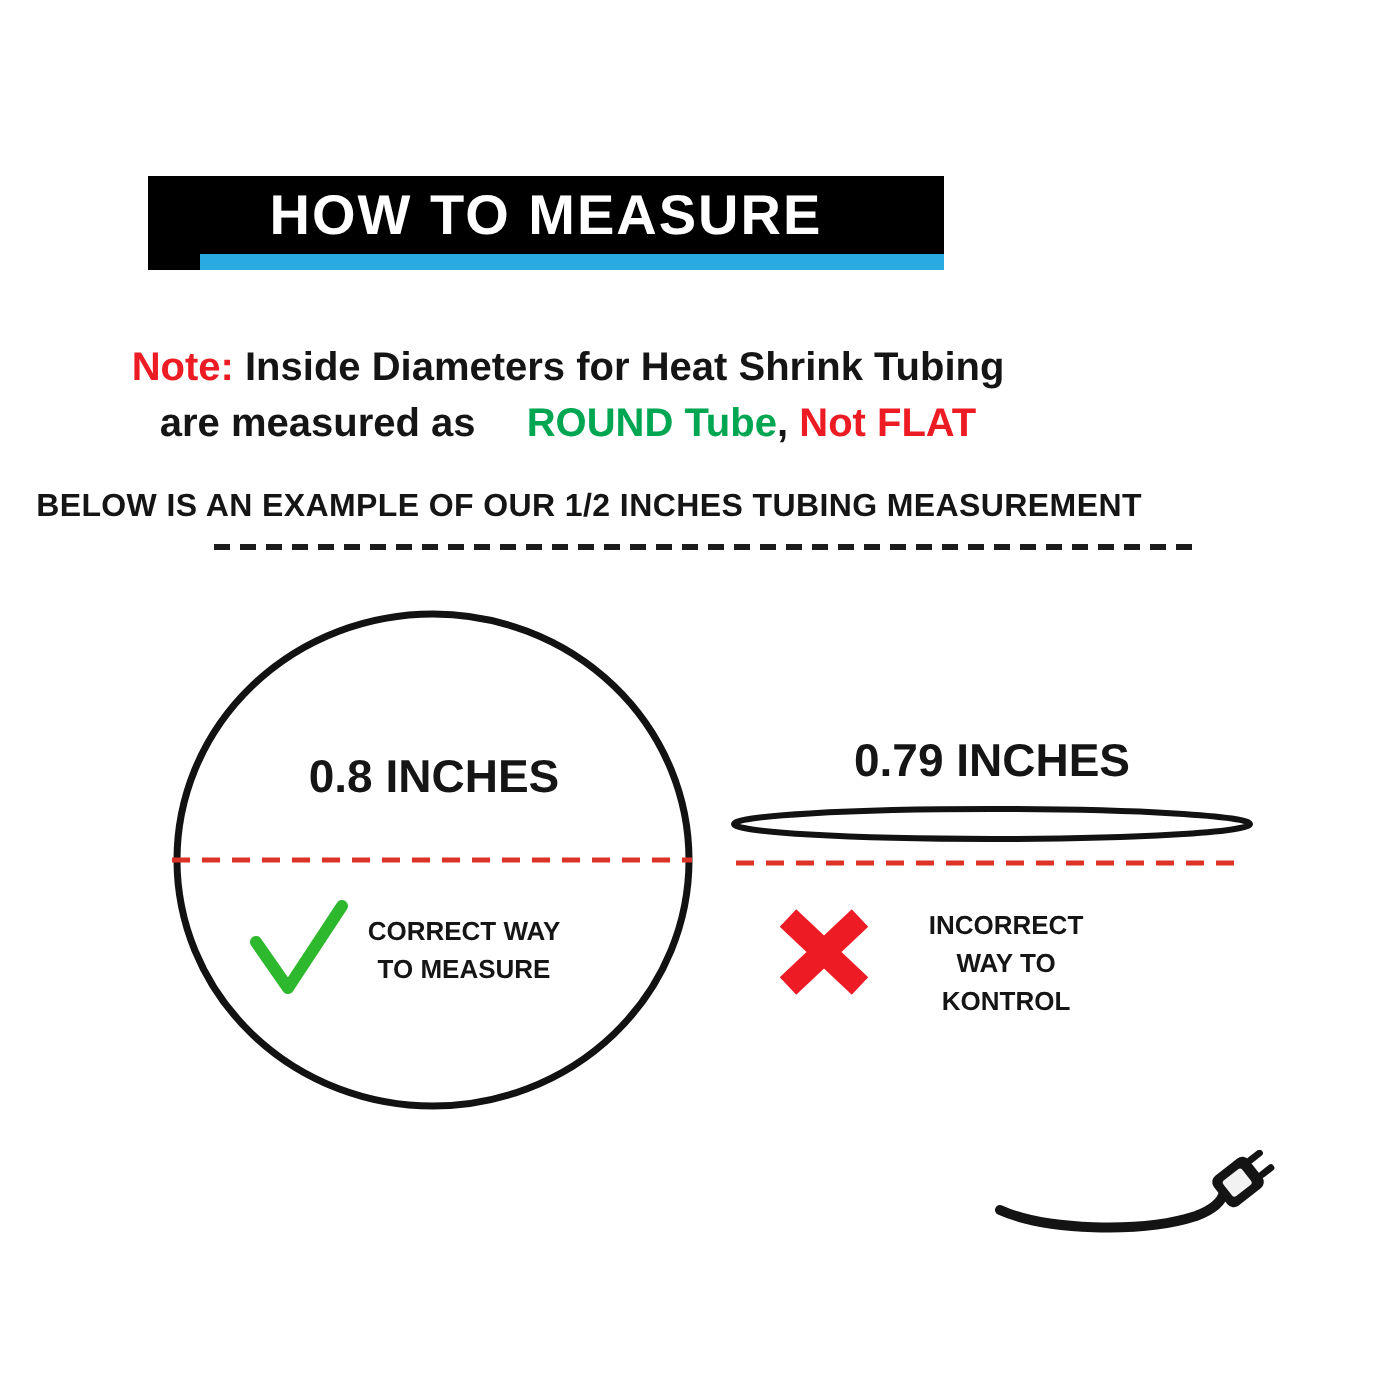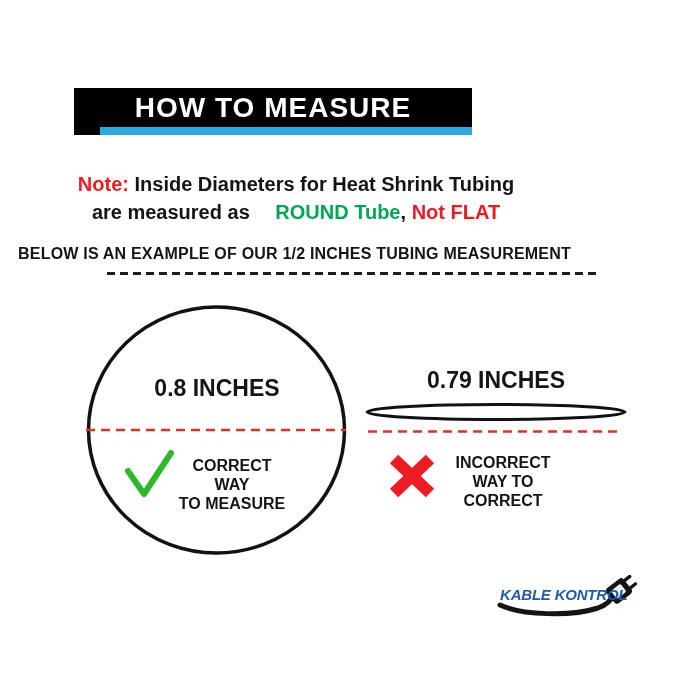--- a/index.html
+++ b/index.html
@@ -6,42 +6,42 @@
   .canvas{position:relative;width:700px;height:700px;background:#ffffff;overflow:hidden;
           font-family:"Liberation Sans",sans-serif;color:#151515;}
 
   
   .banner{position:absolute;left:74px;top:88px;width:398px;height:47px;background:var(--banner-bg,#000);}
   .banner-title{position:absolute;left:74px;top:88px;width:398px;height:40px;line-height:40px;
                 text-align:center;color:#ffffff;font-weight:800;font-size:28px;letter-spacing:1px;}
   .banner-accent{position:absolute;left:100px;top:127px;width:372px;height:8px;background:var(--accent-bar,#29abe2);}
 
   
-  .note{position:absolute;left:16px;top:170px;width:560px;text-align:center;
+  .note{position:absolute;left:4px;top:170px;width:560px;text-align:center;
         font-size:20px;font-weight:700;line-height:28px;}
   .note .red{color:var(--note-red,#ed1c24);}
   .note .green{color:var(--note-green,#00a651);margin-left:20px;}
 
   .example-heading{position:absolute;left:0;top:245px;width:589px;text-align:center;
                    font-size:16px;font-weight:700;letter-spacing:0.2px;}
 
   
   .shapes{position:absolute;left:0;top:0;}
   .circle-outline{fill:#ffffff;stroke:#121212;stroke-width:3.5;}
   .ellipse-outline{fill:#ffffff;stroke:#121212;stroke-width:3;}
   .divider{stroke:#1c1c1c;stroke-width:3;stroke-dasharray:8 5;}
   .red-dash{stroke:var(--dashed-line-red,#dd3327);stroke-width:2.5;stroke-dasharray:9 6;fill:none;}
   .check{stroke:var(--check-green,#2eb82e);stroke-width:6;fill:none;stroke-linecap:round;stroke-linejoin:round;}
   .xmark{stroke:var(--x-red,#ed1c24);stroke-width:12;fill:none;}
 
   
   .diameter-label{position:absolute;width:200px;text-align:center;font-size:23px;font-weight:700;}
   .diameter-label.left{left:117px;top:375px;}
   .diameter-label.right{left:396px;top:367px;}
-  .caption{position:absolute;text-align:center;font-size:16px;font-weight:700;line-height:19px;}
+  .caption{position:absolute;text-align:center;font-size:13px;font-weight:700;line-height:19px;}
   .caption.correct{left:176px;top:456px;width:112px;}
   .caption.incorrect{left:447px;top:453px;width:112px;}
 
   
   .logo{position:absolute;left:492px;top:575px;width:158px;height:45px;}
   .logo-text{position:absolute;left:8px;top:11px;font-size:15px;font-weight:700;font-style:italic;
              color:var(--logo-blue,#1e5ca8);letter-spacing:-0.2px;white-space:nowrap;}
   .cable{stroke:#141414;stroke-width:5;fill:none;stroke-linecap:round;}
   .plug-body{fill:#141414;}
   .plug-face{fill:#f2f2f2;}
@@ -82,29 +82,28 @@
   <div class="diameter-label right">0.79 INCHES</div>
 
   <div class="caption correct">
     <div>CORRECT WAY</div>
     <div>TO MEASURE</div>
   </div>
 
   <div class="caption incorrect">
     <div>INCORRECT</div>
     <div>WAY TO</div>
-    <div>CORRECT</div>
+    <div>KONTROL</div>
   </div>
 
   <div class="logo">
     <svg width="158" height="45" viewBox="0 0 158 45">
       <path class="cable" d="M8 30 C 30 40, 78 42, 106 33 C 114 30, 119 26, 120 21"></path>
       <g transform="translate(127,16) rotate(-38)">
         <rect class="plug-body" x="-11" y="-9.5" width="22" height="19" rx="4"></rect>
         <rect class="plug-face" x="-6.5" y="-5" width="12" height="10" rx="1.5"></rect>
         <rect class="plug-body" x="10" y="-6.5" width="9" height="3.4" rx="1.5"></rect>
         <rect class="plug-body" x="10" y="2.8" width="9" height="3.4" rx="1.5"></rect>
       </g>
     </svg>
-    <div class="logo-text">KABLE KONTROL</div>
   </div>
 
 </div>
 
 </body></html>

